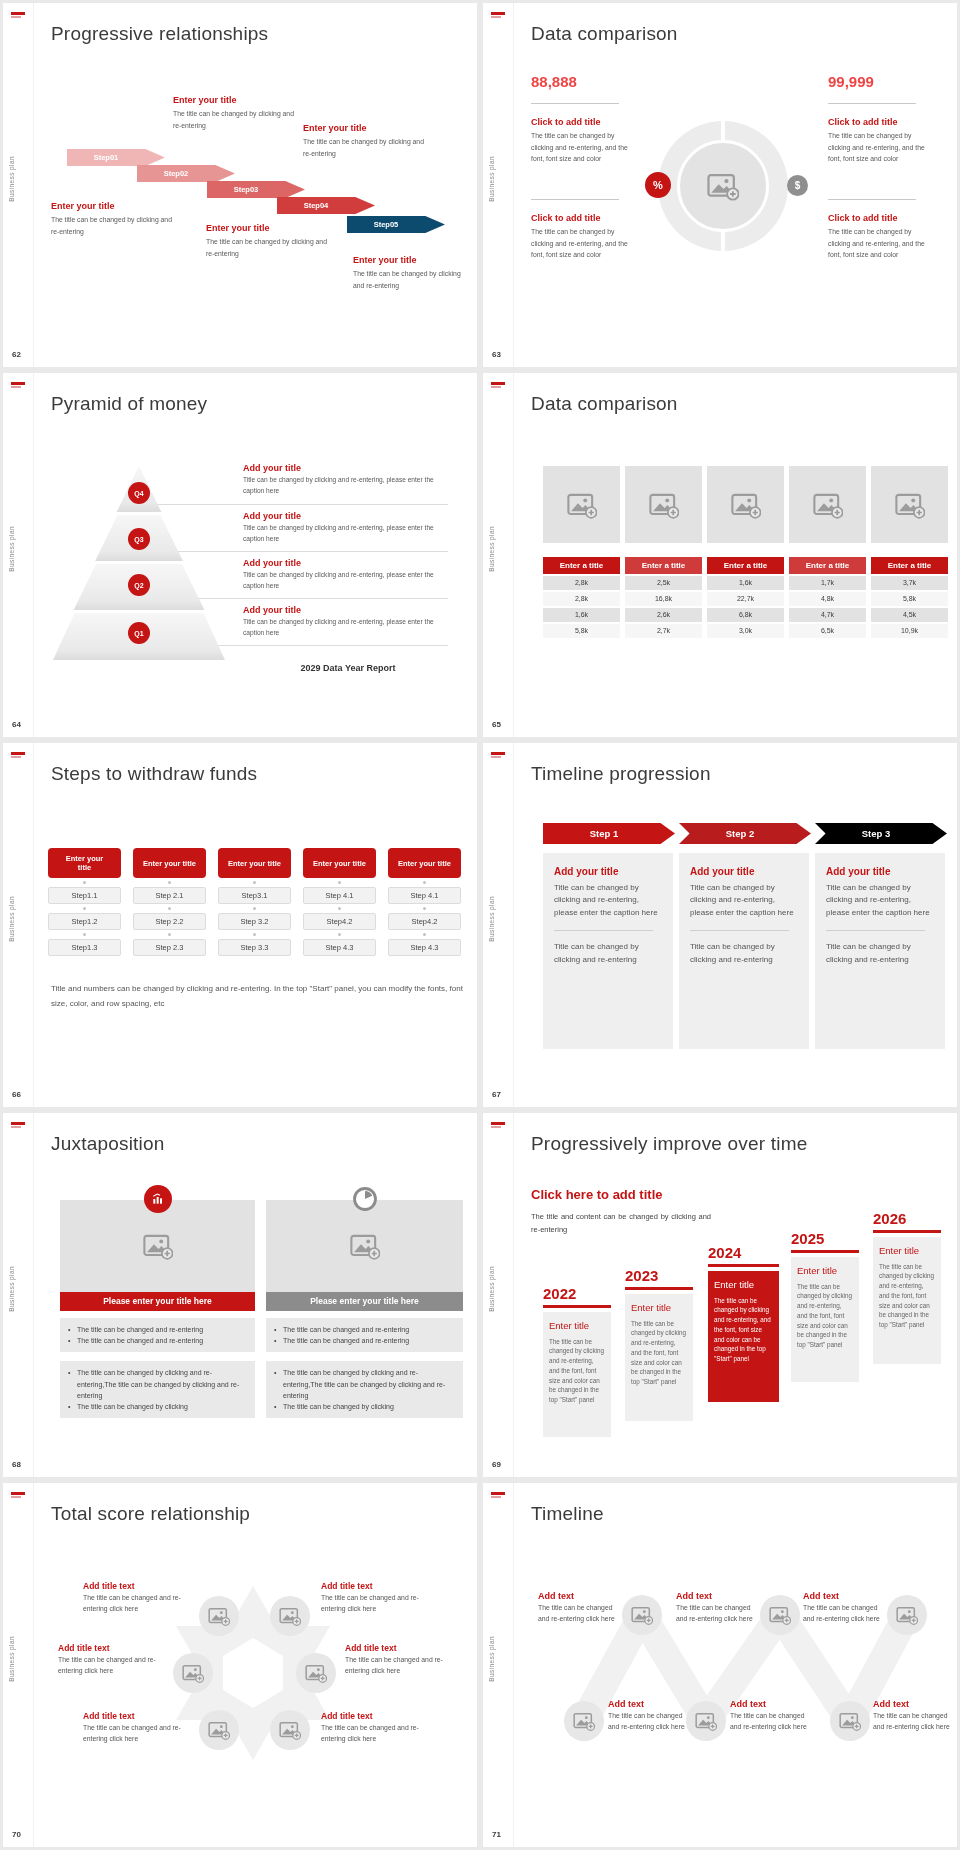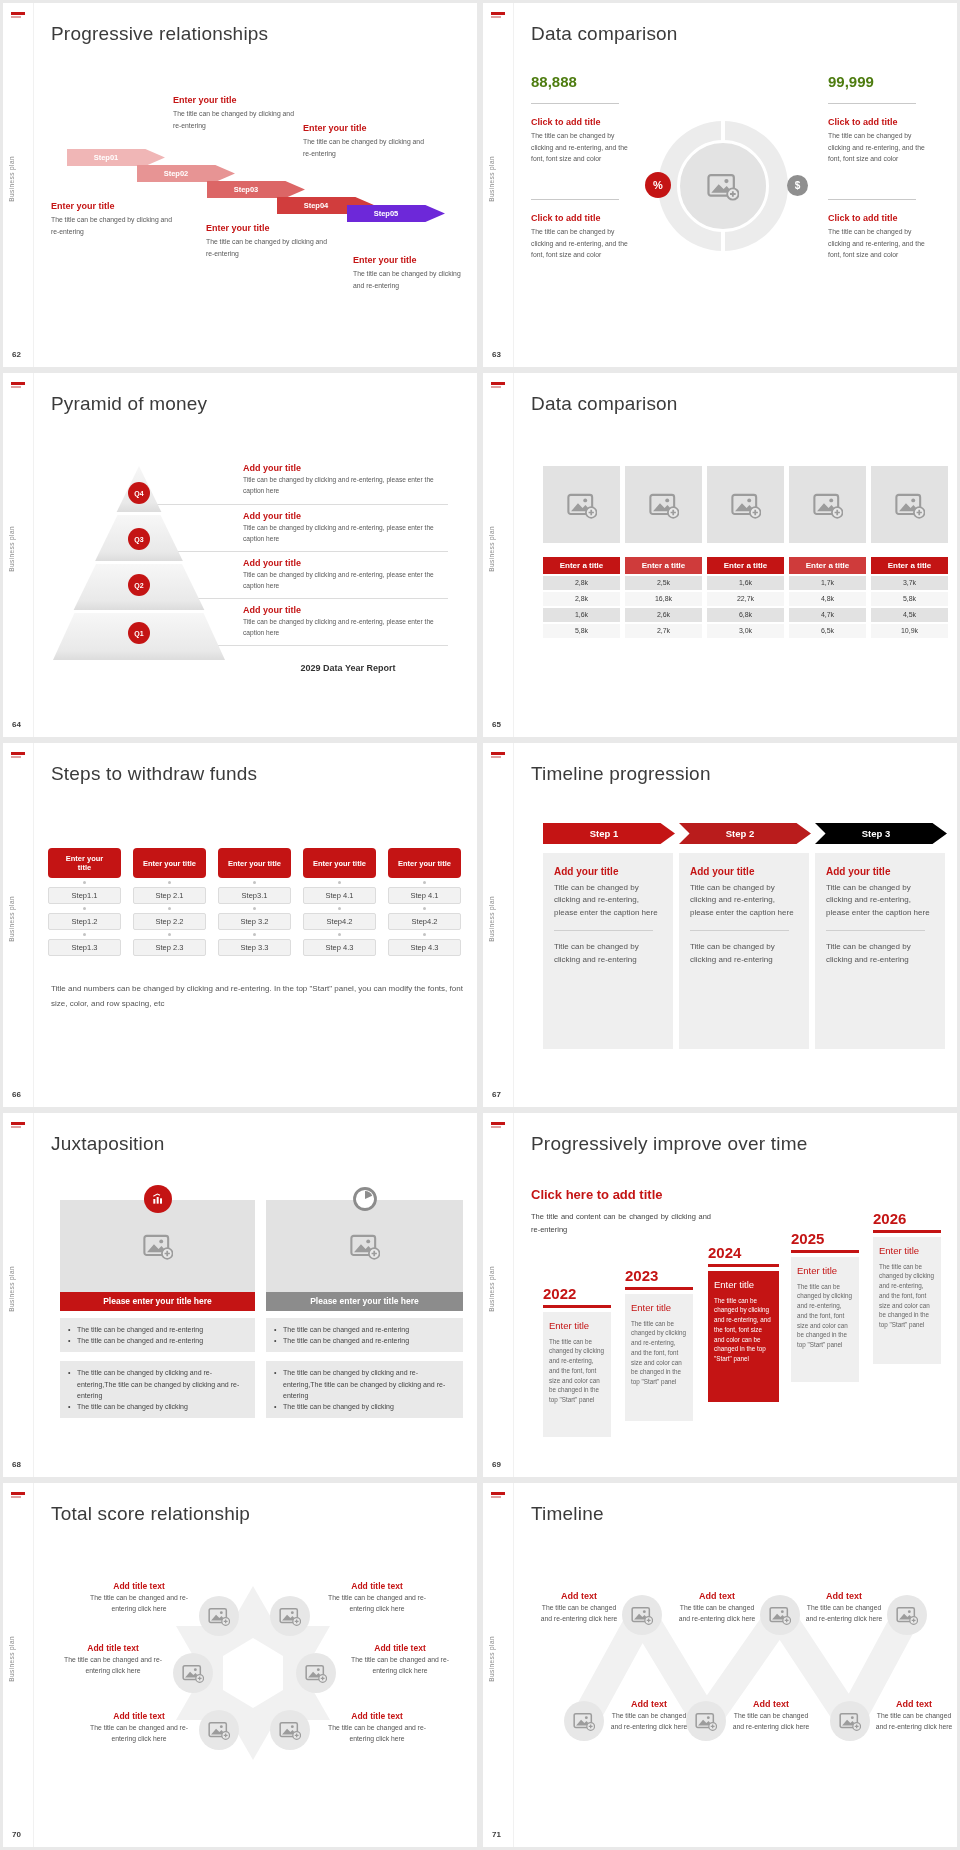--- a/index.html
+++ b/index.html
@@ -20,21 +20,21 @@
   
   .rt{color:#c41414;font-weight:700;}
   .gb{color:#595959;}
   .t9{font-size:9px;}
   .b7{font-size:6.8px;line-height:1.7;margin-top:3px;}
   
   .chev{position:absolute;height:17px;width:98px;display:flex;align-items:center;justify-content:center;
         padding-right:20px;box-sizing:border-box;color:#fff;font-weight:700;font-size:7.5px;
         clip-path:polygon(0 0,80% 0,100% 50%,80% 100%,0 100%);}
   
-  .bigval{font-size:15px;font-weight:700;color:#4d7c0f;}
+  .bigval{font-size:15px;font-weight:700;color:#ef4444;}
   .hline{height:1px;background:#c9c9c9;}
   .badge{border-radius:50%;display:flex;align-items:center;justify-content:center;color:#fff;font-weight:700;}
   
   .tier{position:absolute;left:0;width:172px;background:linear-gradient(180deg,#f7f7f7 0%,#e9e9e9 80%,#dcdcdc 100%);}
   .qc{position:absolute;left:75px;width:22px;height:22px;border-radius:50%;background:#c41414;color:#fff;
       font-size:7px;font-weight:700;display:flex;align-items:center;justify-content:center;}
   .sep64{position:absolute;height:1px;background:#dcdcdc;}
   
   .imgbox{width:77px;height:77px;background:#e2e2e2;display:flex;align-items:center;justify-content:center;}
   .th65{height:17px;line-height:17px;text-align:center;color:#fff;font-weight:700;font-size:8px;}
@@ -69,21 +69,21 @@
   .yyear{font-size:15px;font-weight:700;color:#c41414;}
   .yline{height:2.5px;background:#c41414;margin-top:3px;}
   .ycard{background:#efefef;box-sizing:border-box;padding:8px 6px;margin-top:4px;}
   .ycard .yt{font-size:9.5px;font-weight:400;color:#c41414;margin-bottom:6px;}
   .ycard .yb{font-size:6.3px;line-height:1.55;color:#666;}
   .ycard.hot{background:#c41414;}
   .ycard.hot .yt,.ycard.hot .yb{color:#fff;}
   
   .pcirc{position:absolute;width:40px;height:40px;border-radius:50%;background:#e7e7e7;
          display:flex;align-items:center;justify-content:center;}
-  .tblk{position:absolute;text-align:center;}
+  .tblk{position:absolute;text-align:left;}
   .tblk .tt{font-size:8.5px;font-weight:700;color:#c41414;}
   .tblk .tb{font-size:6.8px;color:#555;line-height:1.55;margin-top:2px;}
 </style>
 </head>
 <body>
 
 <svg width="0" height="0" style="position:absolute" aria-hidden="true">
   <defs>
     <symbol id="imgph" viewBox="0 0 26 24">
       <rect x="1.2" y="3.2" width="20.6" height="16.6" rx="2" fill="none" stroke="#9c9c9c" stroke-width="1.8"></rect>
@@ -112,21 +112,21 @@
       </div>
     <div class="chev" style="left:134px;top:162px;background:#e79494;z-index:2">
         <span>Step02</span>
       </div>
     <div class="chev" style="left:204px;top:178px;background:#dc6666;z-index:3">
         <span>Step03</span>
       </div>
     <div class="chev" style="left:274px;top:194px;background:#d13d3d;z-index:4">
         <span>Step04</span>
       </div>
-    <div class="chev" style="left:344px;top:202px;background:#6d28d9;z-index:5">
+    <div class="chev" style="left:344px;top:213px;background:#0c4a6e;z-index:5">
         <span>Step05</span>
       </div>
 
     <div class="abs" style="left:170px;top:92px;width:125px">
       <div class="rt t9">Enter your title</div>
       <div class="gb b7">The title can be changed by clicking and re-entering</div>
     </div>
     <div class="abs" style="left:300px;top:120px;width:125px">
       <div class="rt t9">Enter your title</div>
       <div class="gb b7">The title can be changed by clicking and re-entering</div>

